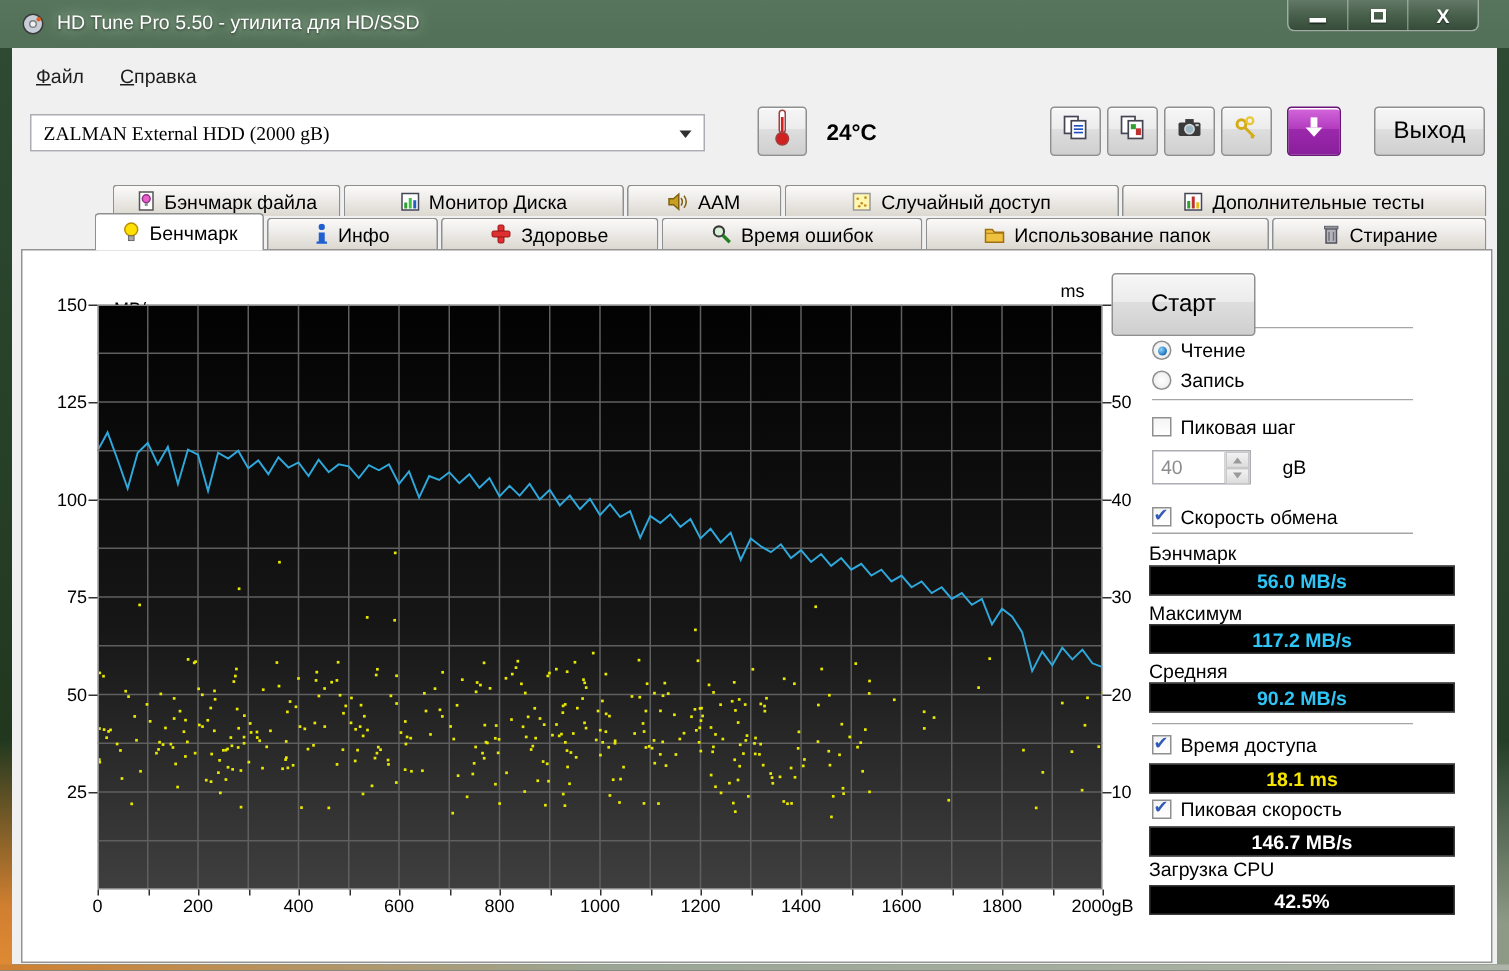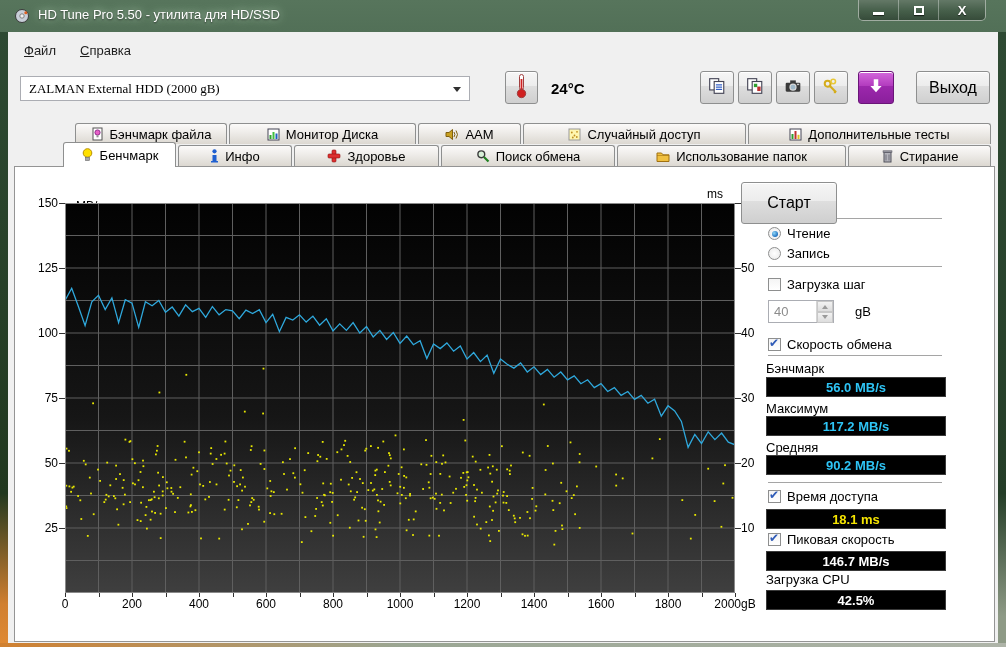--- a/index.html
+++ b/index.html
@@ -78,21 +78,21 @@
   .spinbox { position:absolute; left:768px; top:300px; width:66px; height:23px; border:1px solid #ABADB3; background:#fff;
              display:flex; z-index:2; }
   .spin-val { flex:1; font-size:13px; color:#8C8C8C; padding:3px 0 0 5px; }
   .spin-btns { width:17px; border-left:1px solid #D5D5D5; display:flex; flex-direction:column; }
   .spin-up, .spin-dn { flex:1; display:flex; align-items:center; justify-content:center;
                        background:linear-gradient(180deg,#F2F2F2,#DDDDDD); border:1px solid #C8C8C8; }
   .tri-up { width:0; height:0; border:3px solid transparent; border-bottom:4px solid #9A9A9A; margin-bottom:2px;}
   .tri-dn { width:0; height:0; border:3px solid transparent; border-top:4px solid #9A9A9A; margin-top:2px;}
   .unit-label { position:absolute; left:855px; top:304px; font-size:13px; color:#000; z-index:2; }
   .stat-label { position:absolute; left:766px; font-size:13px; color:#000; z-index:2; }
-  .value-box { position:absolute; left:766px; width:180px; height:20px; background:#000; border:1px solid #3A3A3A;
+  .value-box { position:absolute; left:766px; width:204px; height:20px; background:#000; border:1px solid #3A3A3A;
                display:flex; align-items:center; justify-content:center; font-size:13px; font-weight:bold; z-index:2; }
 </style>
 </head>
 <body>
 
 <div id="app">
 
   <div class="client-bg"></div>
   <div class="frame-left"></div>
   <div class="frame-right"></div>
@@ -255,21 +255,21 @@
         </span>
         <span>Здоровье</span>
       </div>
       <div class="tab front" style="left: 441px; width: 174px; z-index: 2;">
         <span class="tab-icon">
           <svg width="14" height="14" viewBox="0 0 14 14">
             <circle cx="5.3" cy="5.3" r="3.4" fill="#D8F0D8" stroke="#3A3A3A" stroke-width="1.4"></circle>
             <line x1="8" y1="8" x2="12.5" y2="12.5" stroke="#208020" stroke-width="2.2"></line>
           </svg>
         </span>
-        <span>Поиск обмена</span>
+        <span>Время ошибок</span>
       </div>
       <div class="tab front" style="left: 617px; width: 229px; z-index: 2;">
         <span class="tab-icon">
           <svg width="14" height="13" viewBox="0 0 14 13">
             <path d="M1,3 h4.5 l1.5,1.8 H13 V11.5 H1 z" fill="#F0C040" stroke="#A07010"></path>
             <path d="M1,5.5 H13" stroke="#A07010" stroke-width=".6"></path>
           </svg>
         </span>
         <span>Использование папок</span>
       </div>
@@ -732,21 +732,21 @@
     <span>Чтение</span>
   </div>
   <div class="ctl-row" style="top:246px;">
     <span class="radio"></span>
     <span>Запись</span>
   </div>
   <div class="sep" style="top:266px;"></div>
 
   <div class="ctl-row" style="top:277px;">
     <span class="checkbox"></span>
-    <span>Загрузка шаг</span>
+    <span>Пиковая шаг</span>
   </div>
   <div class="spinbox">
     <span class="spin-val">40</span>
     <span class="spin-btns">
       <span class="spin-up">
           <span class="tri-up"></span>
         </span>
       <span class="spin-dn">
           <span class="tri-dn"></span>
         </span>

